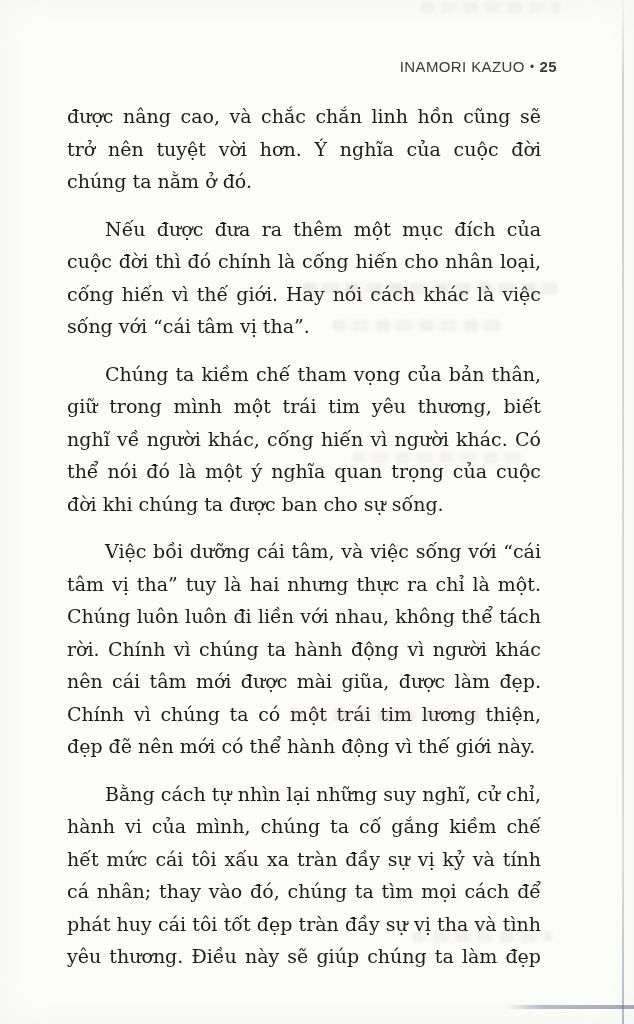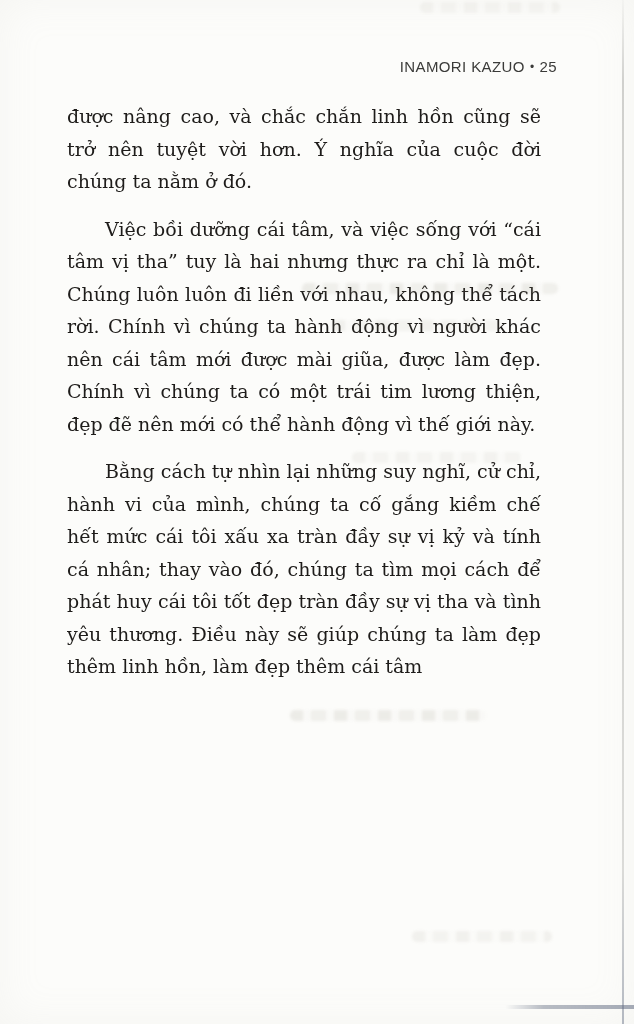--- a/index.html
+++ b/index.html
@@ -32,21 +32,21 @@
   .running-header .author {
     font-weight: 400;
   }
   .running-header .sep {
     display: inline-block;
     margin: 0 5px;
     font-size: 12px;
     vertical-align: 1px;
   }
   .running-header .pagenum {
-    font-weight: 400;
+    font-weight: 700;
   }
   .body-text {
     position: absolute;
     top: 100px;
     left: 67px;
     width: 490px;
     height: 880px;
     overflow: hidden;
     color: var(--color-ink, #1e1c1a);
     font-size: 19px;
@@ -111,20 +111,22 @@
 <body>
 
 <div class="page">
 
   <div class="running-header">
     <span class="author">INAMORI KAZUO</span><span class="sep">•</span><span class="pagenum">25</span>
   </div>
 
   <div class="body-text">
     <p class="no-indent">được nâng cao, và chắc chắn linh hồn cũng sẽ trở nên tuyệt vời hơn. Ý nghĩa của cuộc đời chúng ta nằm ở đó.</p>
+    <p>Nếu được đưa ra thêm một mục đích của cuộc đời thì đó chính là cống hiến cho nhân loại, cống hiến vì thế giới. Hay nói cách khác là việc sống với “cái tâm vị tha”.</p>
+    <p>Chúng ta kiềm chế tham vọng của bản thân, giữ trong mình một trái tim yêu thương, biết nghĩ về người khác, cống hiến vì người khác. Có thể nói đó là một ý nghĩa quan trọng của cuộc đời khi chúng ta được ban cho sự sống.</p>
     <p>Việc bồi dưỡng cái tâm, và việc sống với “cái tâm vị tha” tuy là hai nhưng thực ra chỉ là một. Chúng luôn luôn đi liền với nhau, không thể tách rời. Chính vì chúng ta hành động vì người khác nên cái tâm mới được mài giũa, được làm đẹp. Chính vì chúng ta có một trái tim lương thiện, đẹp đẽ nên mới có thể hành động vì thế giới này.</p>
     <p>Bằng cách tự nhìn lại những suy nghĩ, cử chỉ, hành vi của mình, chúng ta cố gắng kiềm chế hết mức cái tôi xấu xa tràn đầy sự vị kỷ và tính cá nhân; thay vào đó, chúng ta tìm mọi cách để phát huy cái tôi tốt đẹp tràn đầy sự vị tha và tình yêu thương. Điều này sẽ giúp chúng ta làm đẹp thêm linh hồn, làm đẹp thêm cái tâm</p>
   </div>
 
   <div class="ghost g6"></div>
   <div class="ghost g1"></div>
   <div class="ghost g2"></div>
   <div class="ghost g3"></div>
   <div class="ghost g4"></div>
   <div class="ghost g5"></div>

